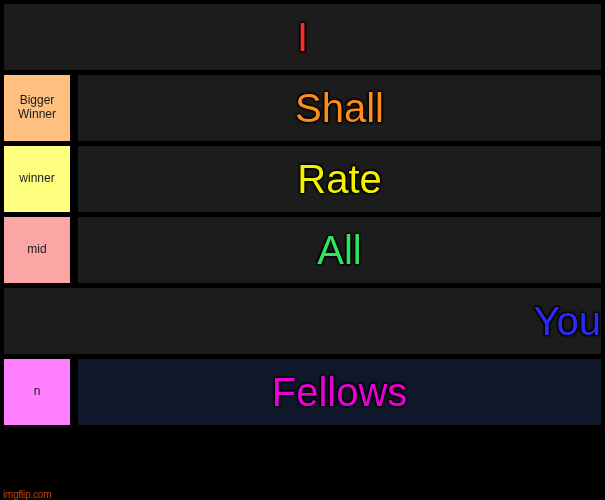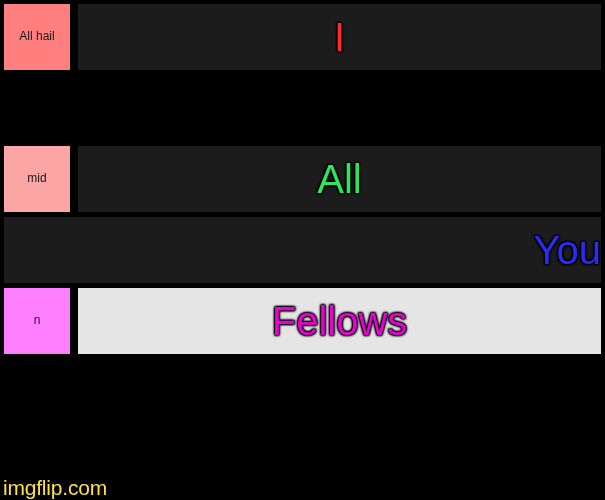--- a/index.html
+++ b/index.html
@@ -68,59 +68,68 @@
       -1px 1px 2px rgba(0,0,0,0.9),
       1px -1px 2px rgba(0,0,0,0.9),
       -1px -1px 2px rgba(0,0,0,0.9);
     white-space: nowrap;
   }
   #watermark {
     position: absolute;
     left: 3px;
     bottom: 0px;
     font-family: "Liberation Sans", sans-serif;
-    font-size: 21px;
-    color: #fde047;
+    font-size: 10px;
+    color: #c2410c;
     text-shadow: 1px 1px 1px rgba(0,0,0,0.9), -1px 0 1px rgba(0,0,0,0.8);
     letter-spacing: -0.2px;
     pointer-events: none;
   }
 </style>
 </head>
 <body>
 
 <div id="tier-list" style="background: rgb(0, 0, 0);">
 
   <div class="tier-row">
-    <div class="tier-label" style="background-color: rgb(255, 127, 127);">All hail</div>
     <div class="tier-content" style="background: rgb(28, 28, 28);">
       <span class="tier-text" style="color: rgb(255, 42, 42); font-size: 40px;">I</span>
     </div>
   </div>
 
   <div class="tier-row">
+    <div class="tier-label" style="background-color: rgb(255, 191, 127);">Bigger Winner</div>
+    <div class="tier-content" style="background: rgb(28, 28, 28);">
+      <span class="tier-text" style="color: rgb(255, 140, 26); font-size: 40px;">Shall</span>
+    </div>
   </div>
 
+  <div class="tier-row">
+    <div class="tier-label" style="background-color: rgb(255, 255, 127);">winner</div>
+    <div class="tier-content" style="background: rgb(28, 28, 28);">
+      <span class="tier-text" style="color: rgb(242, 242, 0); font-size: 40px;">Rate</span>
+    </div>
+  </div>
 
   <div class="tier-row">
     <div class="tier-label" style="background-color: #fca5a5;">mid</div>
     <div class="tier-content" style="background: rgb(28, 28, 28);">
       <span class="tier-text" style="color: rgb(46, 230, 91); font-size: 40px;">All</span>
     </div>
   </div>
 
 
   <div class="tier-row">
     <div class="tier-content" style="background: rgb(28, 28, 28); justify-content: flex-end;">
       <span class="tier-text" style="color: rgb(43, 43, 245); font-size: 40px;">You</span>
     </div>
   </div>
 
   <div class="tier-row">
     <div class="tier-label" style="background-color: rgb(255, 127, 255);">n</div>
-    <div class="tier-content" style="background: #e5e5e5;">
+    <div class="tier-content" style="background: #0f172a;">
       <span class="tier-text" style="color: rgb(232, 0, 212); font-size: 40px;">Fellows</span>
     </div>
   </div>
 
   <div id="watermark">imgflip.com</div>
 
 </div>
 
 </body></html>

